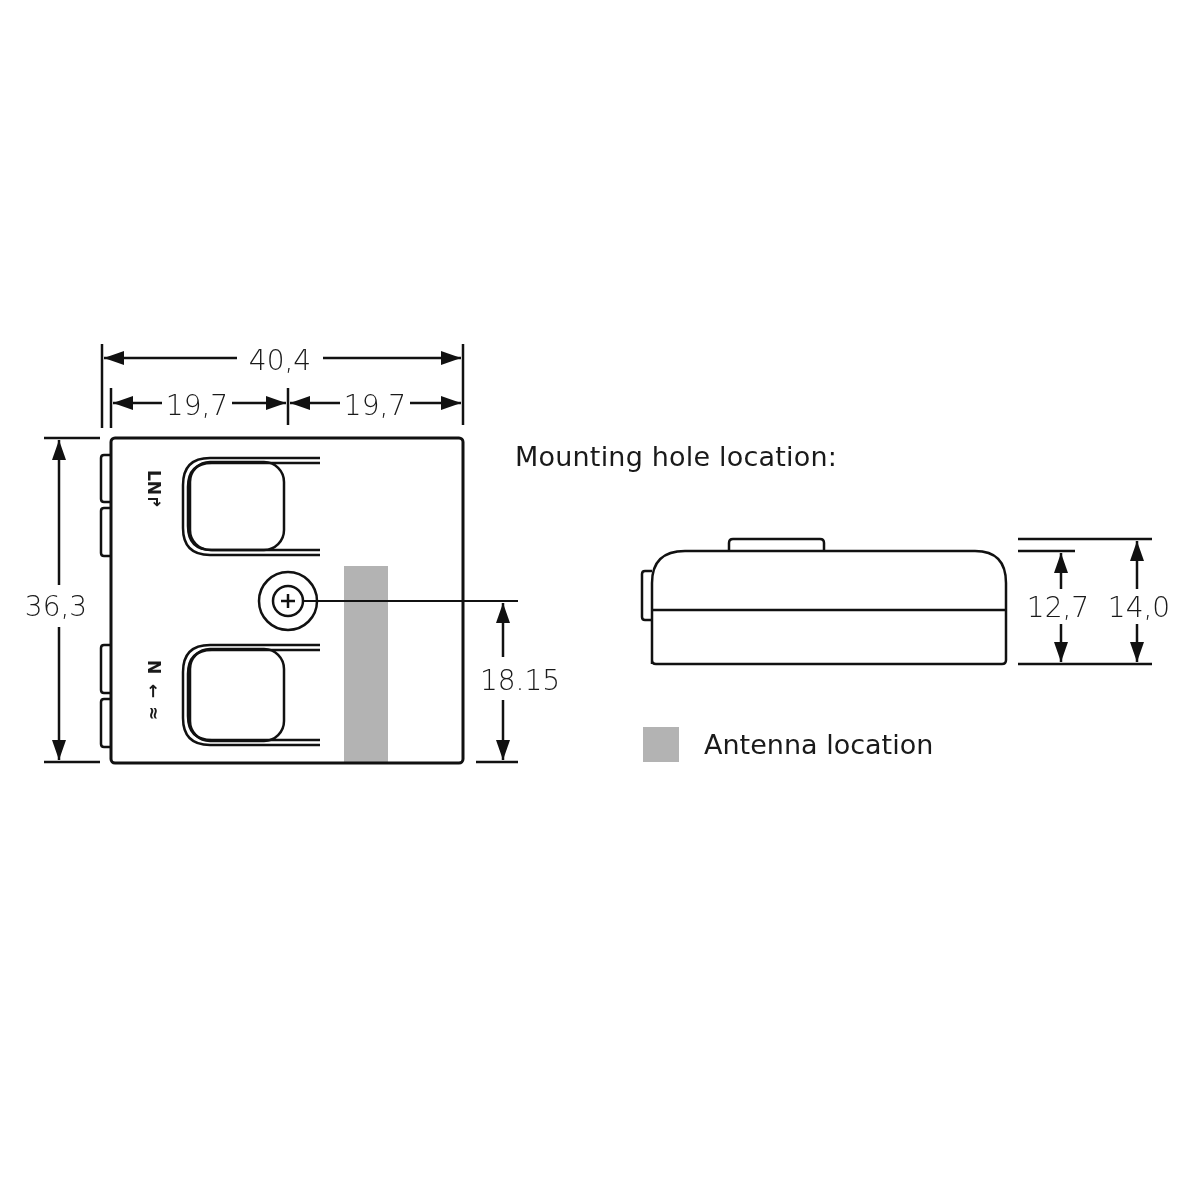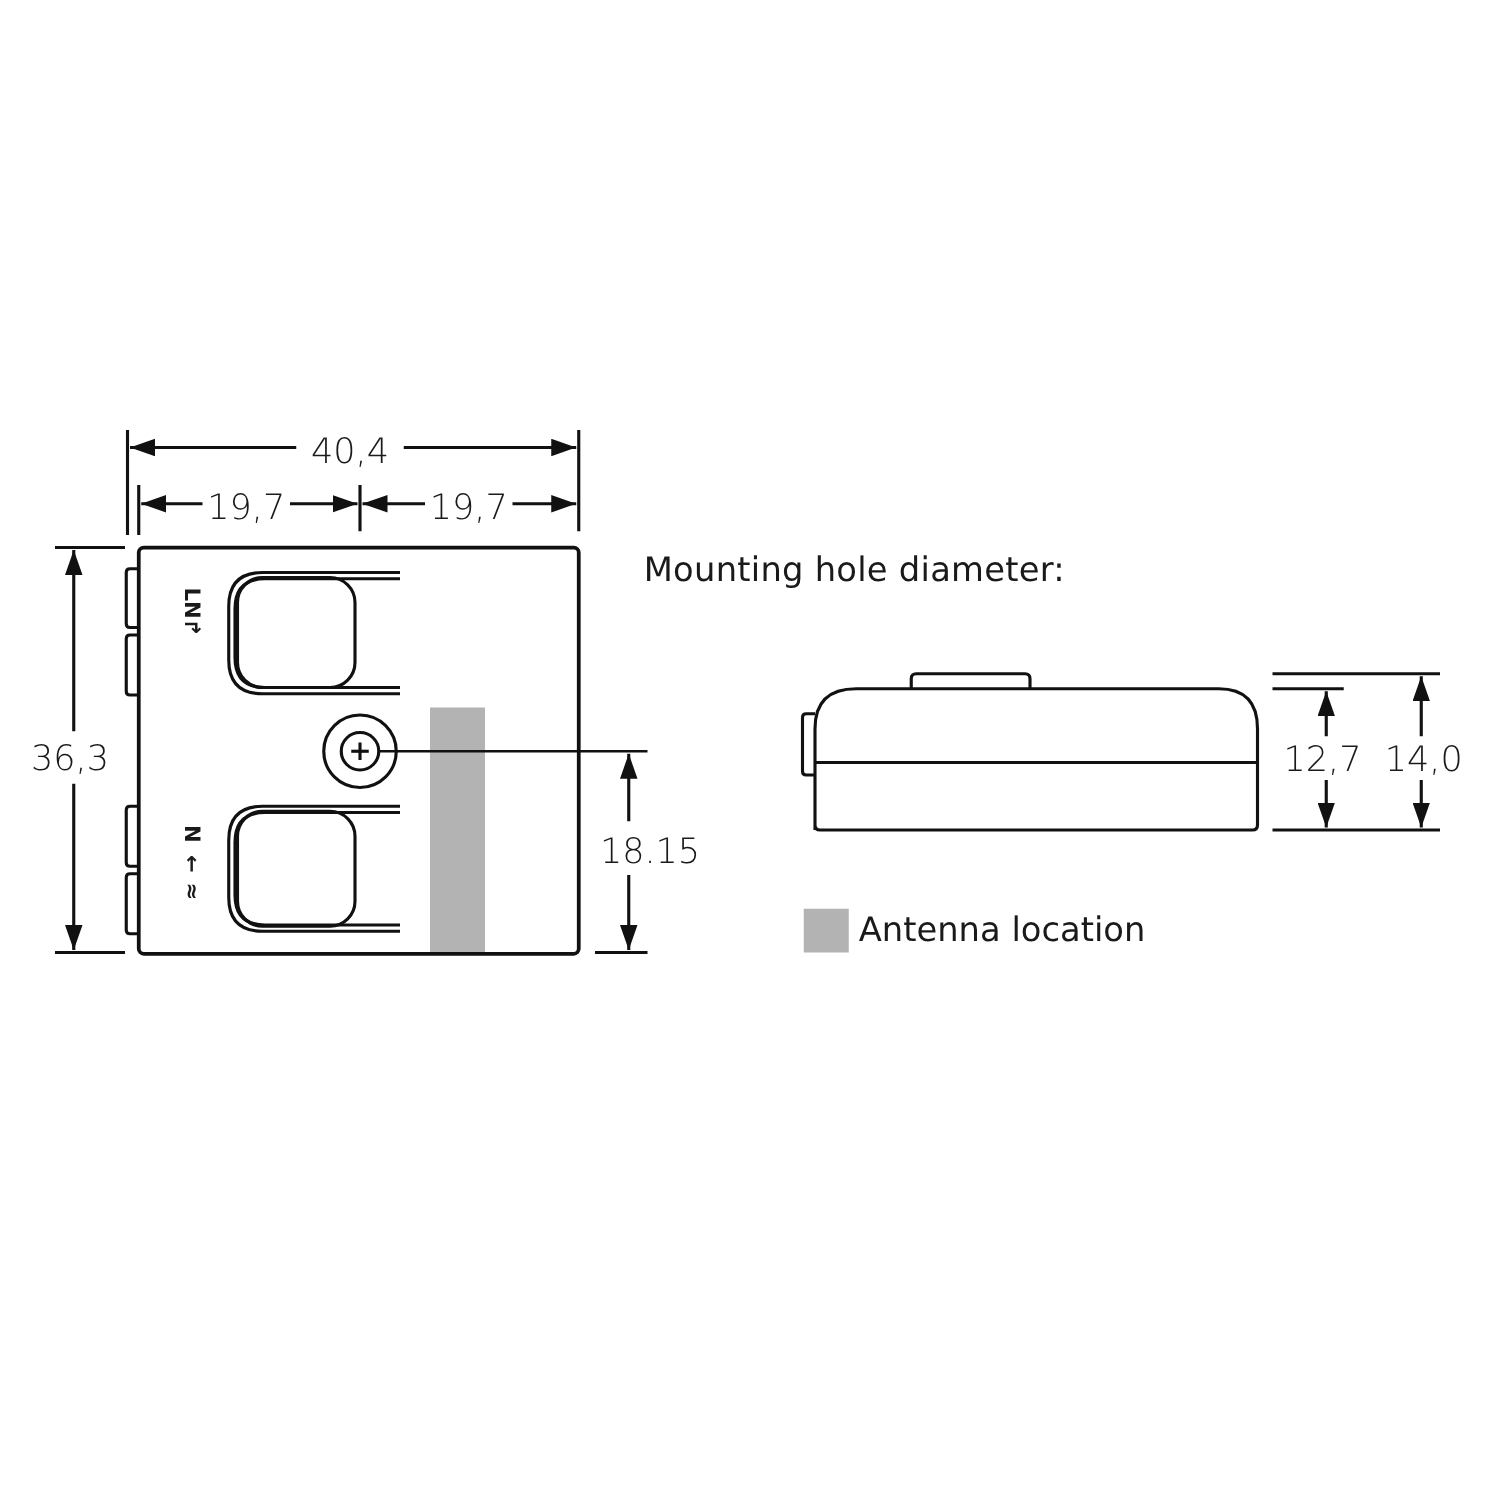--- a/index.html
+++ b/index.html
@@ -41,21 +41,21 @@
       top: 727px;
       display: flex;
       align-items: center;
     }
     .legend-swatch {
       width: 36px;
       height: 35px;
       background: #b3b3b3;
     }
     .legend-label {
-      margin-left: 8px;
+      margin-left: 25px;
       font-family: "DejaVu Sans", "Liberation Sans", sans-serif;
       font-size: 27px;
       color: #1a1a1a;
     }
     .terminal-label {
       font-family: "DejaVu Sans", "Liberation Sans", sans-serif;
       font-size: 17px;
       font-weight: bold;
       fill: #1a1a1a;
     }
@@ -167,19 +167,19 @@
       <line x1="1061" y1="624" x2="1061" y2="662" marker-end="url(#arrow)"></line>
       <line x1="1137" y1="541" x2="1137" y2="589" marker-start="url(#arrow)"></line>
       <line x1="1137" y1="624" x2="1137" y2="662" marker-end="url(#arrow)"></line>
     </g>
     <text class="dimtext" x="1058" y="617" text-anchor="middle">12,7</text>
     <text class="dimtext" x="1139" y="617" text-anchor="middle">14,0</text>
   </g>
 </svg>
 
 <div class="note" style="left:515px; top:437px;">
-  <div>Mounting hole diameter:</div>
+  <div>Mounting hole location:</div>
 </div>
 
 <div class="legend">
   <div class="legend-swatch"></div>
   <div class="legend-label">Antenna location</div>
 </div>
 
 </body></html>

